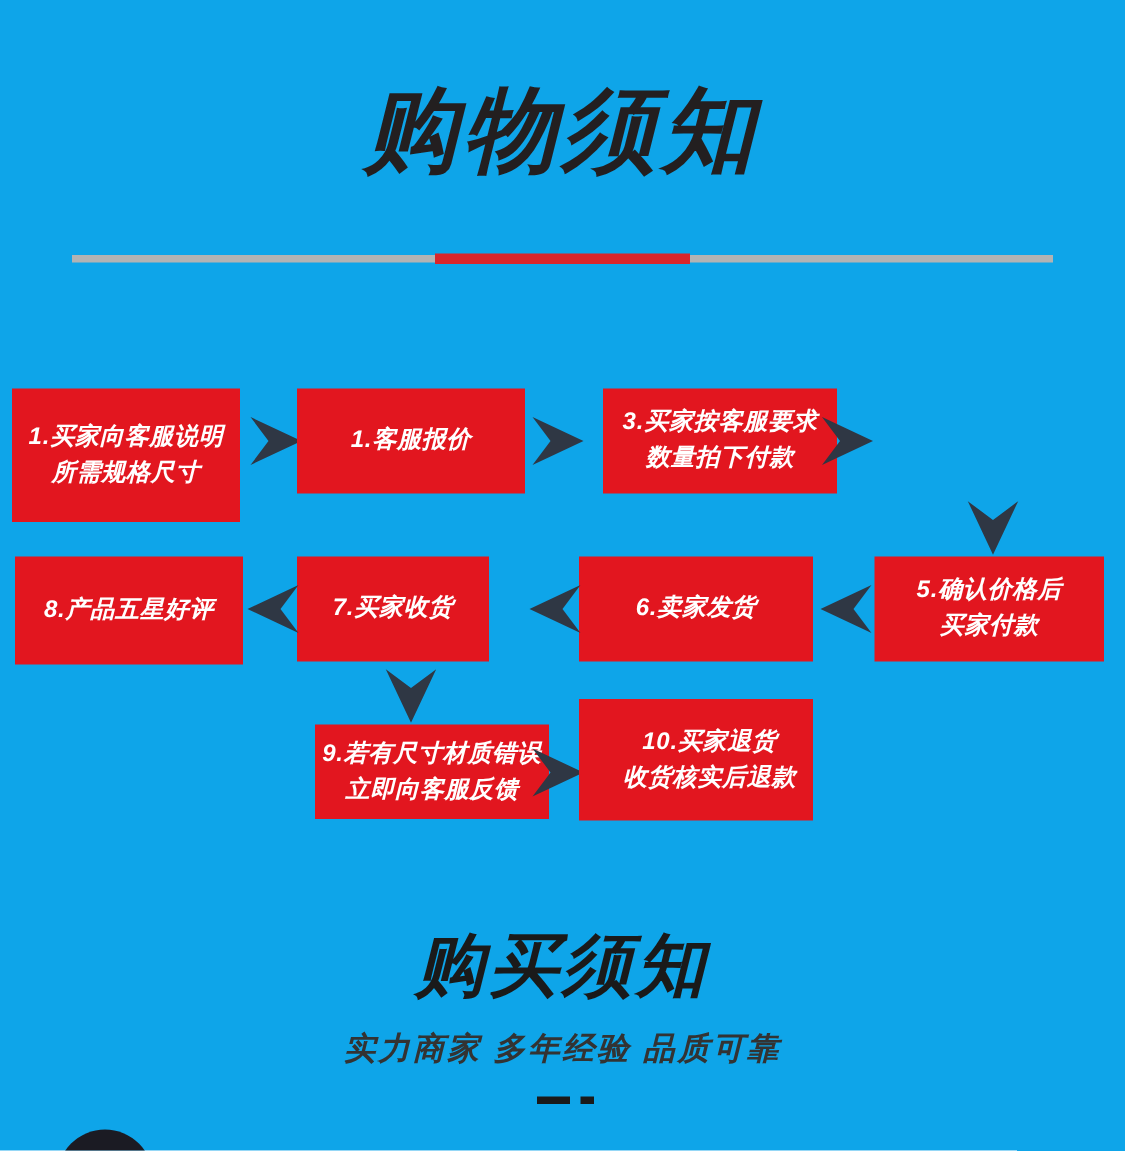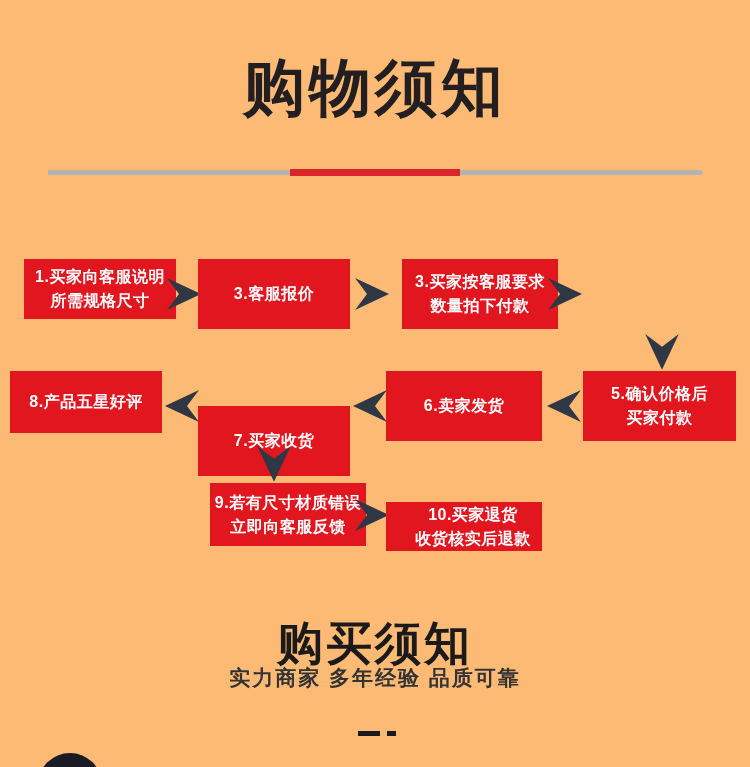--- a/index.html
+++ b/index.html
@@ -7,21 +7,22 @@
     width: 750px;
     height: 767px;
     background: #ffffff;
     font-family: "Liberation Sans", "DejaVu Sans", sans-serif;
     overflow: hidden;
   }
   .page {
     position: relative;
     width: 750px;
     height: 767px;
-    background: #fdba74;
+    background: #0ea5e9;
+    font-style: italic;
   }
 
   
   .header-title {
     position: absolute;
     top: 52px;
     left: 0;
     width: 750px;
     text-align: center;
     font-size: 62px;
@@ -85,21 +86,21 @@
     width: 750px;
     text-align: center;
     font-size: 46px;
     line-height: 56px;
     font-weight: 700;
     color: #1a1a1a;
     letter-spacing: 3px;
   }
   .bottom-sub {
     position: absolute;
-    top: 664px;
+    top: 686px;
     left: 0;
     width: 750px;
     text-align: center;
     font-size: 21px;
     line-height: 28px;
     font-weight: 600;
     color: #333333;
     letter-spacing: 2px;
   }
   .dash-dot {
@@ -140,33 +141,33 @@
 
 <div class="page">
 
   <div class="header-title">购物须知</div>
 
   <div class="divider"></div>
   <div class="divider-accent"></div>
 
   <div class="flow">
 
-    <div class="flow-box" style="left:24px; top:259px; width:152px; height:60px;">
+    <div class="flow-box" style="left:8px; top:259px; width:152px; height:89px;">
       <span class="txt">1.买家向客服说明
 所需规格尺寸</span>
     </div>
 
     <div class="arrow" style="left:165px; top:274px;">
       <svg width="40" height="40" viewBox="0 0 40 40">
         <path d="M2 4 L36 20 L2 36 L14 20 Z" fill="#2f3744"></path>
       </svg>
     </div>
 
     <div class="flow-box" style="left:198px; top:259px; width:152px; height:70px;">
-      <span class="txt">3.客服报价</span>
+      <span class="txt">1.客服报价</span>
     </div>
 
     <div class="arrow" style="left:353px; top:274px;">
       <svg width="40" height="40" viewBox="0 0 40 40">
         <path d="M2 4 L36 20 L2 36 L14 20 Z" fill="#2f3744"></path>
       </svg>
     </div>
 
     <div class="flow-box" style="left:402px; top:259px; width:156px; height:70px;">
       <span class="txt">3.买家按客服要求
@@ -200,52 +201,52 @@
     <div class="flow-box" style="left:386px; top:371px; width:156px; height:70px;">
       <span class="txt">6.卖家发货</span>
     </div>
 
     <div class="arrow" style="left:349px; top:386px;">
       <svg width="40" height="40" viewBox="0 0 40 40">
         <path d="M38 4 L4 20 L38 36 L26 20 Z" fill="#2f3744"></path>
       </svg>
     </div>
 
-    <div class="flow-box" style="left:198px; top:371px; width:152px; height:70px;margin-top:35px;">
+    <div class="flow-box" style="left:198px; top:371px; width:128px; height:70px;">
       <span class="txt">7.买家收货</span>
     </div>
 
     <div class="arrow" style="left:161px; top:386px;">
       <svg width="40" height="40" viewBox="0 0 40 40">
         <path d="M38 4 L4 20 L38 36 L26 20 Z" fill="#2f3744"></path>
       </svg>
     </div>
 
-    <div class="flow-box" style="left:10px; top:371px; width:152px; height:62px;">
+    <div class="flow-box" style="left:10px; top:371px; width:152px; height:72px;">
       <span class="txt">8.产品五星好评</span>
     </div>
 
     <div class="arrow" style="left:253px; top:444px;">
       <svg width="42" height="42" viewBox="0 0 40 40">
         <path d="M4 2 L20 36 L36 2 L20 14 Z" fill="#2f3744"></path>
       </svg>
     </div>
 
     <div class="flow-box" style="left:210px; top:483px; width:156px; height:63px;">
       <span class="txt">9.若有尺寸材质错误
 立即向客服反馈</span>
     </div>
 
     <div class="arrow" style="left:353px; top:495px;">
       <svg width="40" height="40" viewBox="0 0 40 40">
         <path d="M2 4 L36 20 L2 36 L14 20 Z" fill="#2f3744"></path>
       </svg>
     </div>
 
-    <div class="flow-box" style="left:386px; top:502px; width:156px; height:49px;padding-left:18px;">
+    <div class="flow-box" style="left:386px; top:466px; width:156px; height:81px;padding-left:18px;">
       <span class="txt">10.买家退货
 收货核实后退款</span>
     </div>
 
   </div>
 
   <div class="bottom-title">购买须知</div>
 
   <div class="bottom-sub">实力商家 多年经验 品质可靠</div>
 

